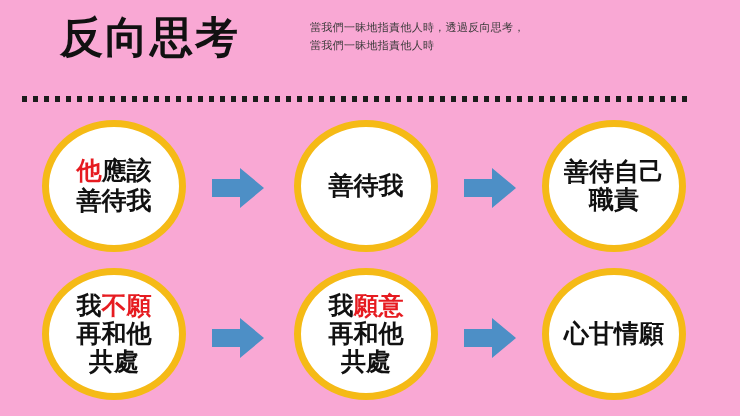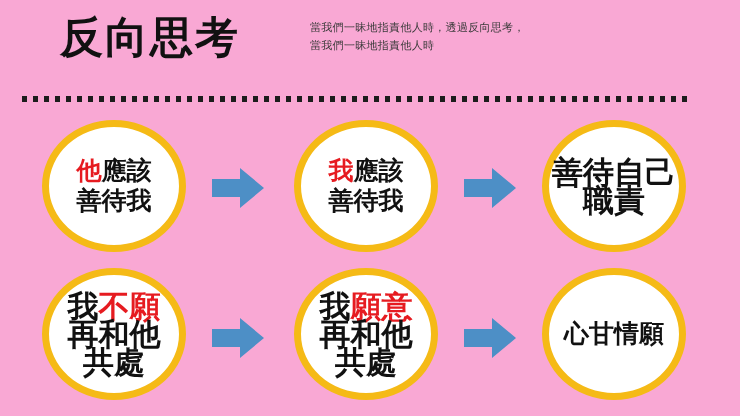--- a/index.html
+++ b/index.html
@@ -94,21 +94,21 @@
     text-align: center;
     font-size: 25px;
     line-height: 30px;
     font-weight: 700;
     letter-spacing: 0px;
     color: #111111;
   }
   .node-text .ln { white-space: nowrap; display: block; }
   .node-text .hl { color: #E61B20; }
 
-  .lines-3 .node-text { font-size: 31px; line-height: 28px; }
+  .lines-3 .node-text { font-size: 25px; line-height: 28px; }
 
   
   .arrow {
     position: absolute;
     width: 52px;
     height: 44px;
   }
   .arrow.gap-1 { left: 212px; }
   .arrow.gap-2 { left: 464px; }
   #row-1 .arrow { top: 46px; }
@@ -138,21 +138,20 @@
     </div>
 
     <div class="arrow gap-1">
       <svg viewBox="0 0 52 44" xmlns="http://www.w3.org/2000/svg" aria-hidden="true">
         <polygon points="0,13 28,13 28,2 52,22 28,42 28,31 0,31" fill="#4D8FC6"></polygon>
       </svg>
     </div>
 
     <div class="node col-2">
       <div class="node-text">
-          <span class="ln"><span class="hl">我</span><span>應該</span></span>
           <span class="ln"><span>善待我</span></span>
         </div>
     </div>
 
     <div class="arrow gap-2">
       <svg viewBox="0 0 52 44" xmlns="http://www.w3.org/2000/svg" aria-hidden="true">
         <polygon points="0,13 28,13 28,2 52,22 28,42 28,31 0,31" fill="#4D8FC6"></polygon>
       </svg>
     </div>
 

